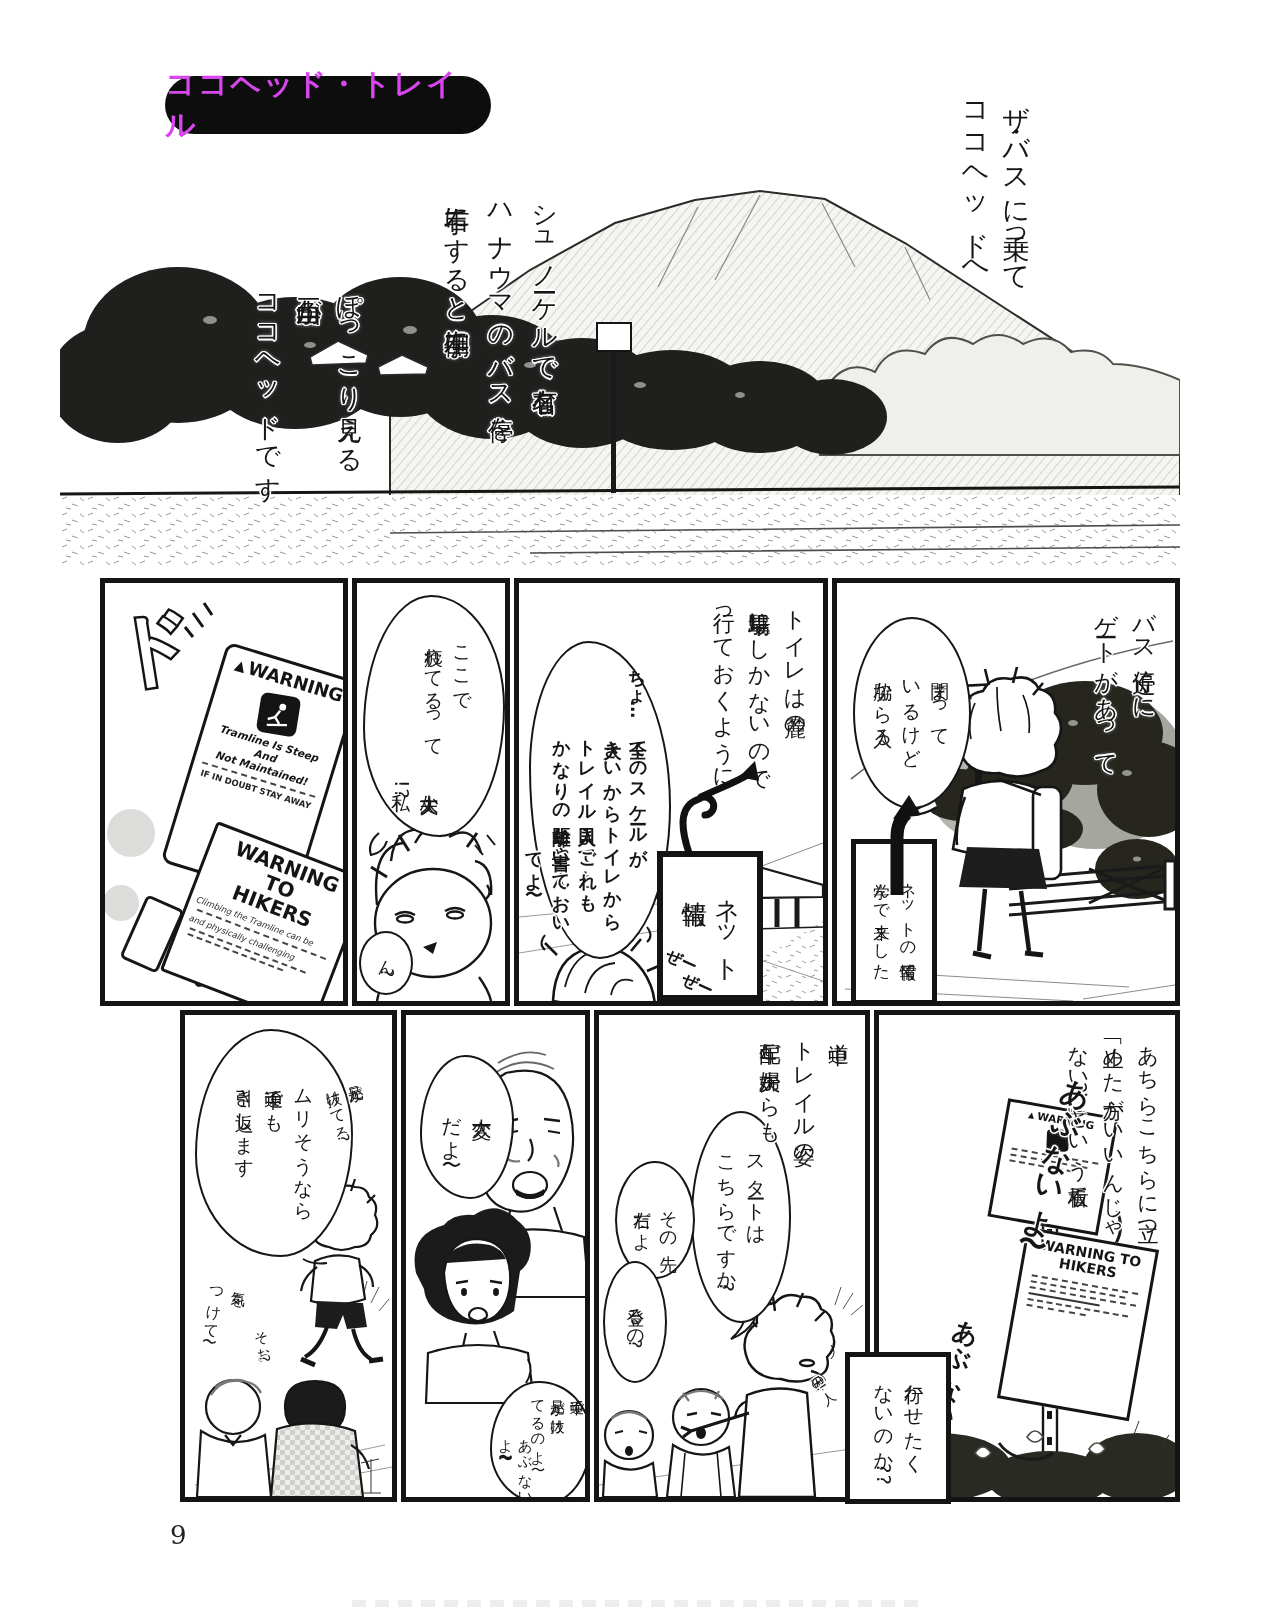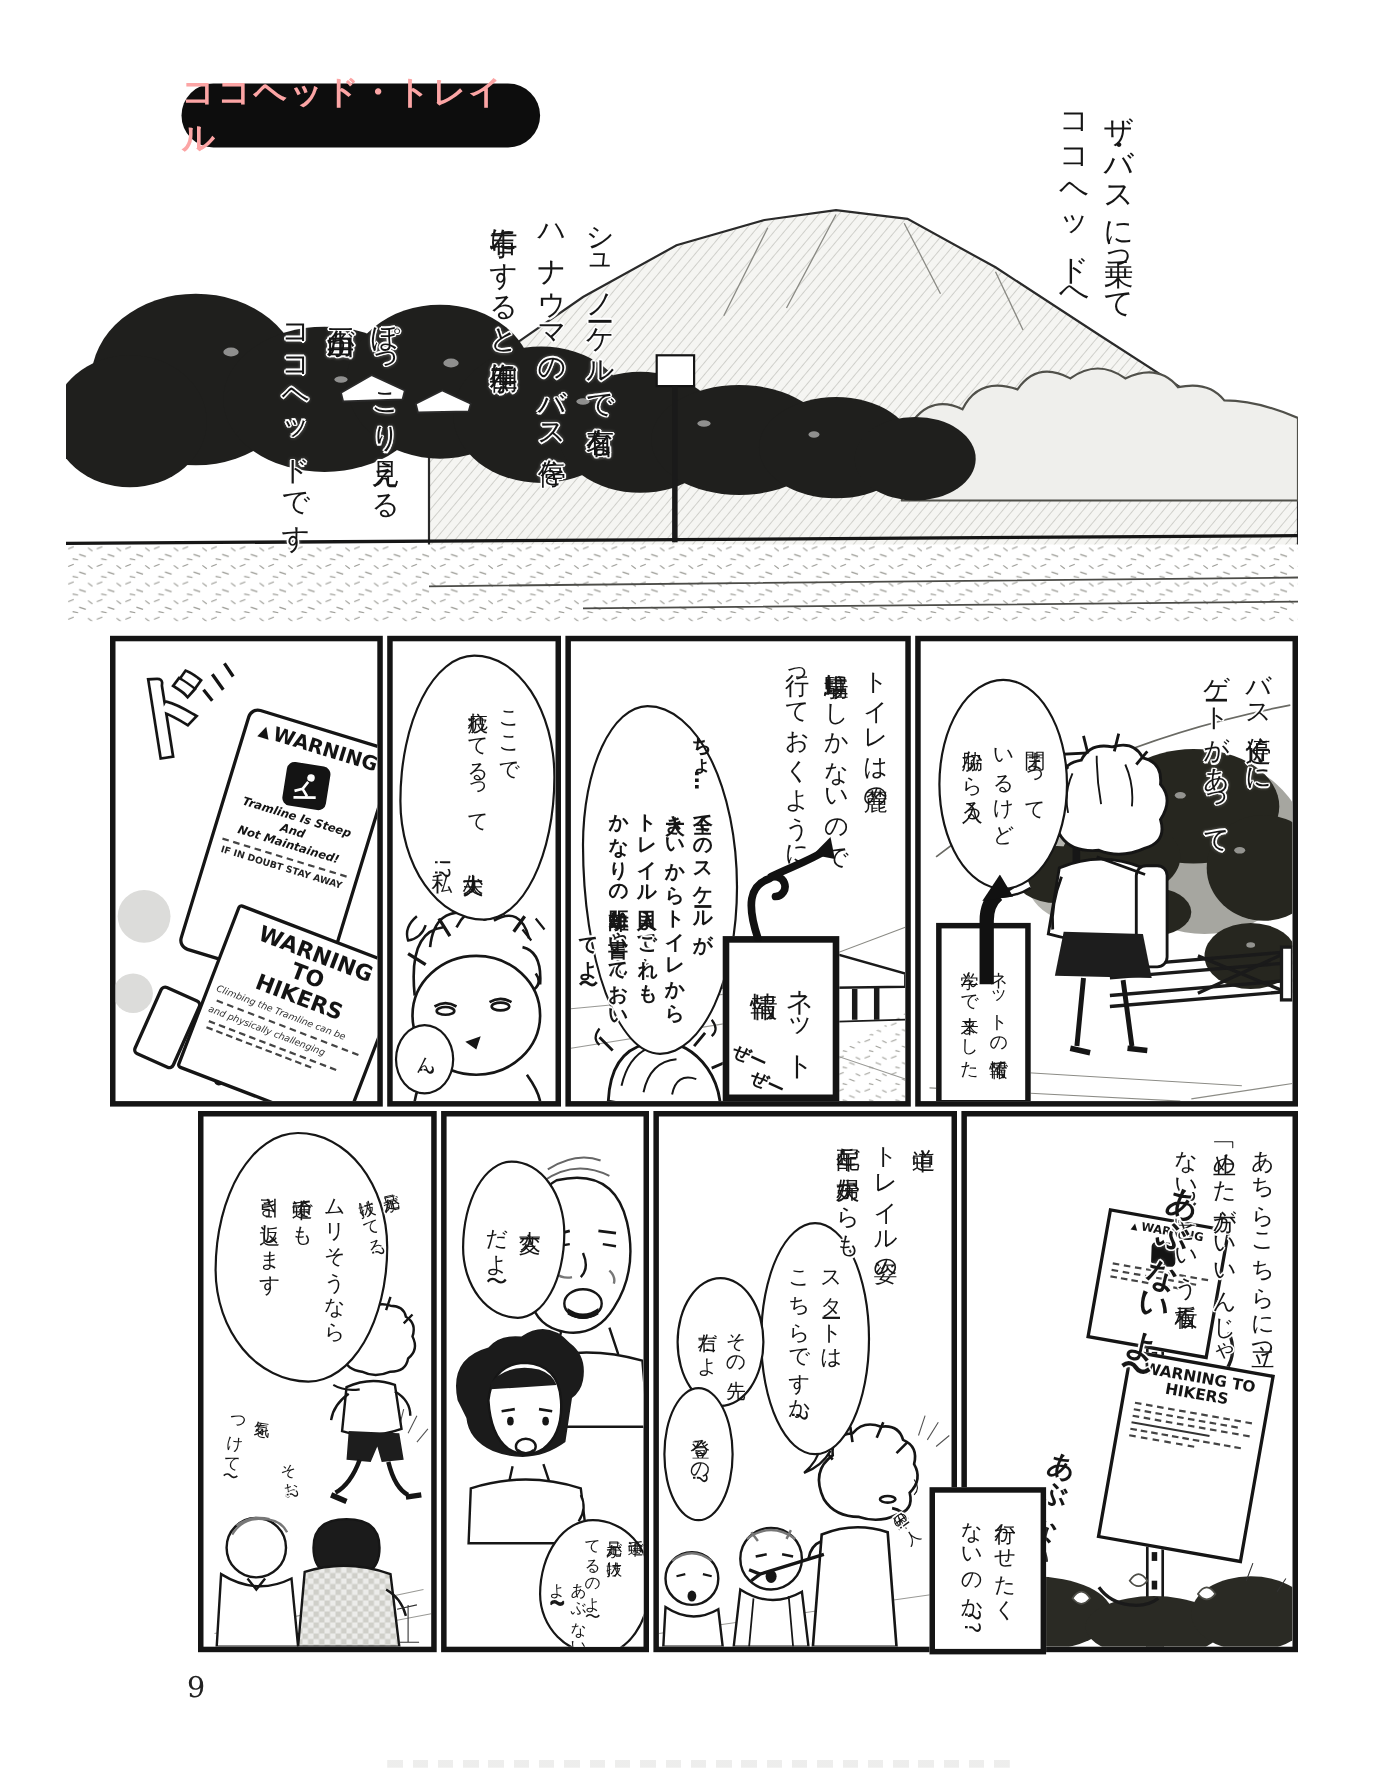--- a/index.html
+++ b/index.html
@@ -15,21 +15,21 @@
   .cloud{border-radius:48% 52% 46% 54% / 55% 46% 54% 45%;}
   .ellip{border-radius:50%;}
   .capbox{position:absolute;background:#fff;border:5px solid #141414;box-sizing:border-box;
           display:flex;align-items:center;justify-content:center;z-index:4;}
   .narr{z-index:4;}
   .hand{z-index:4;font-weight:bold;}
   .sign{position:absolute;background:#fff;border:3.5px solid #151515;box-sizing:border-box;z-index:2;}
   .scrib{border-top:2px dashed #444;margin:4px 4px;height:0;}
   .scrib.b{border-top:2.5px solid #333;}
   .pill{position:absolute;left:165px;top:76px;width:326px;height:58px;background:#0d0d0d;border-radius:29px;
-        display:flex;align-items:center;justify-content:center;color:#fca5a5;font-weight:bold;
+        display:flex;align-items:center;justify-content:center;color:#d946ef;font-weight:bold;
         font-size:30px;letter-spacing:2px;z-index:6;}
   .art{position:absolute;left:0;top:0;z-index:1;}
   .signhdr{display:flex;align-items:center;justify-content:center;gap:3px;font-weight:bold;}
   .pagenum{position:absolute;left:170px;top:1520px;font-family:"DejaVu Serif",serif;font-size:26px;color:#222;}
   .edgeart{position:absolute;left:352px;top:1600px;width:566px;height:7px;opacity:.5;
            background:repeating-linear-gradient(90deg,#dcdcda 0 14px,transparent 14px 23px);}
 </style>
 </head>
 <body>
 

